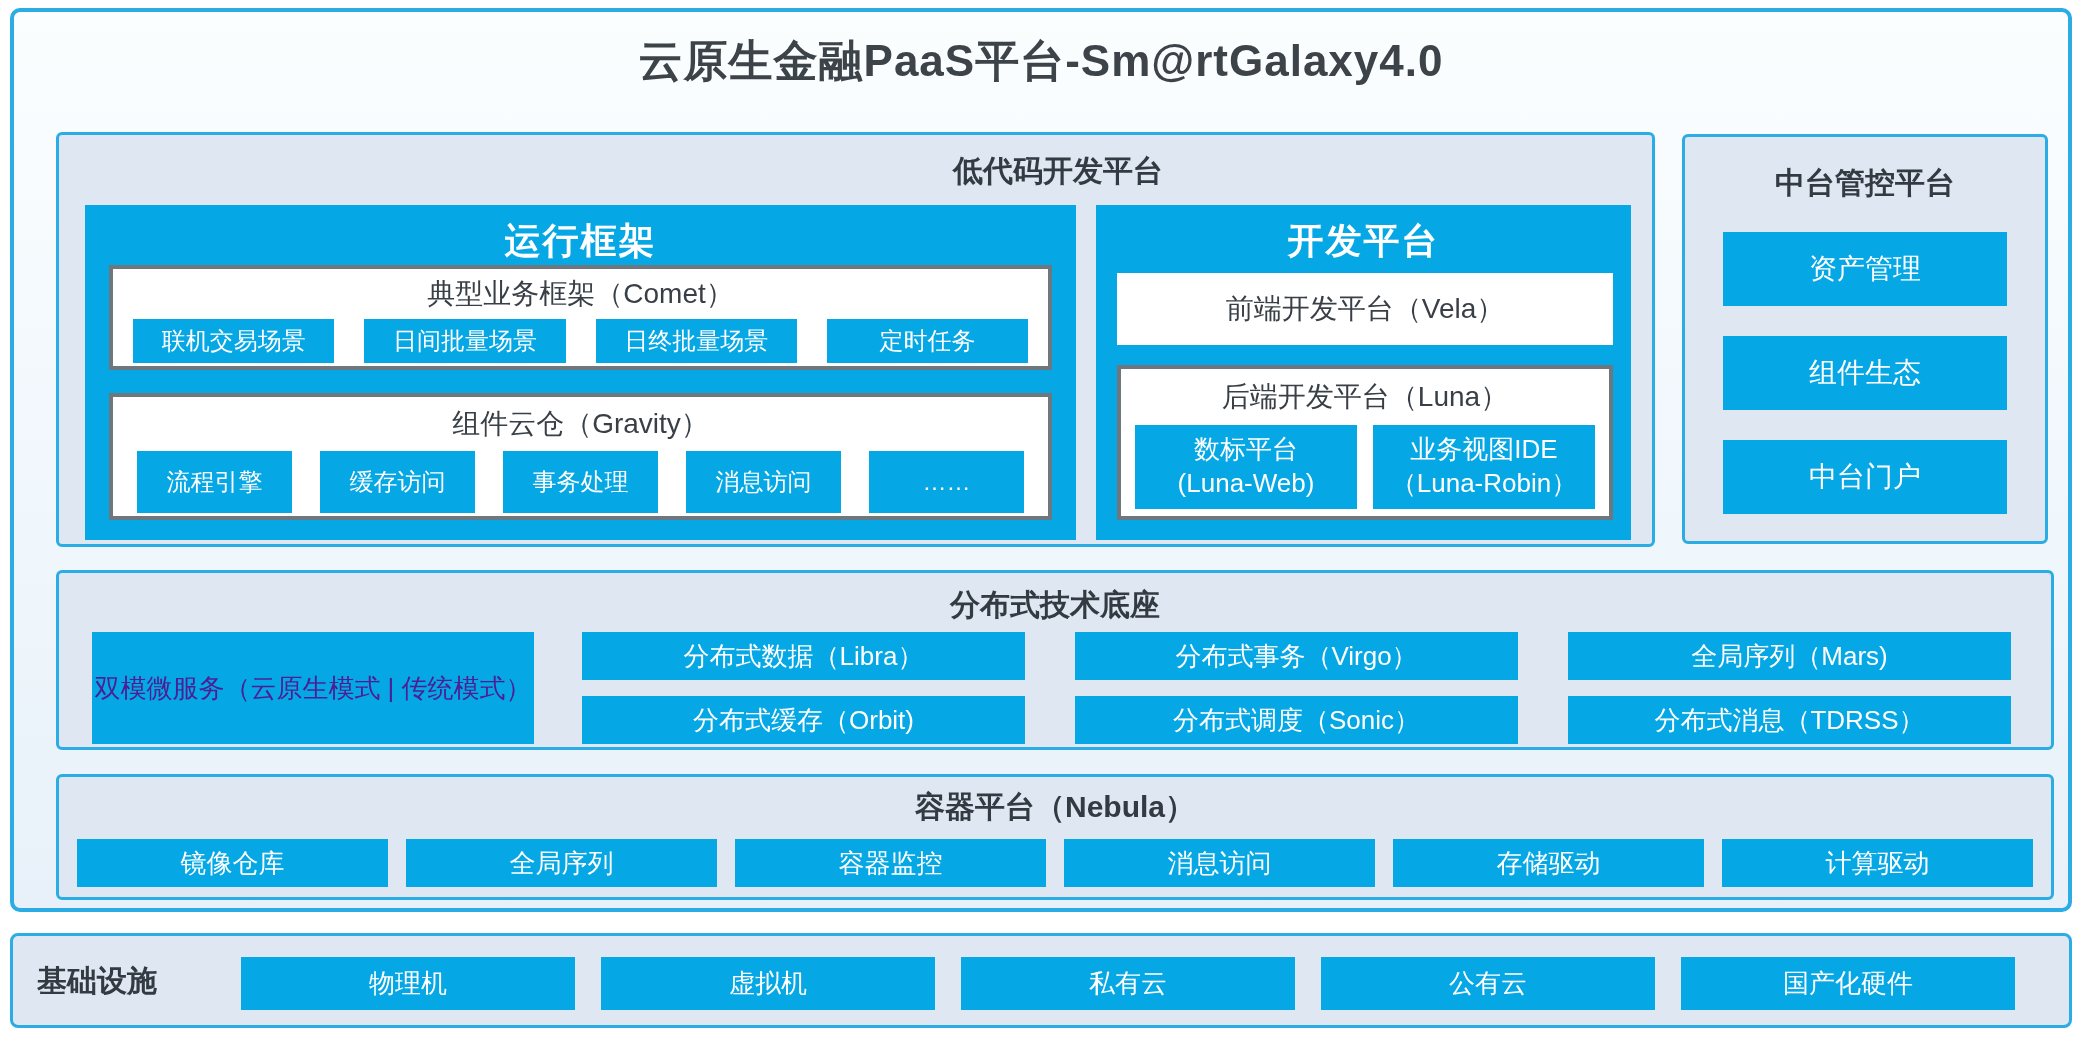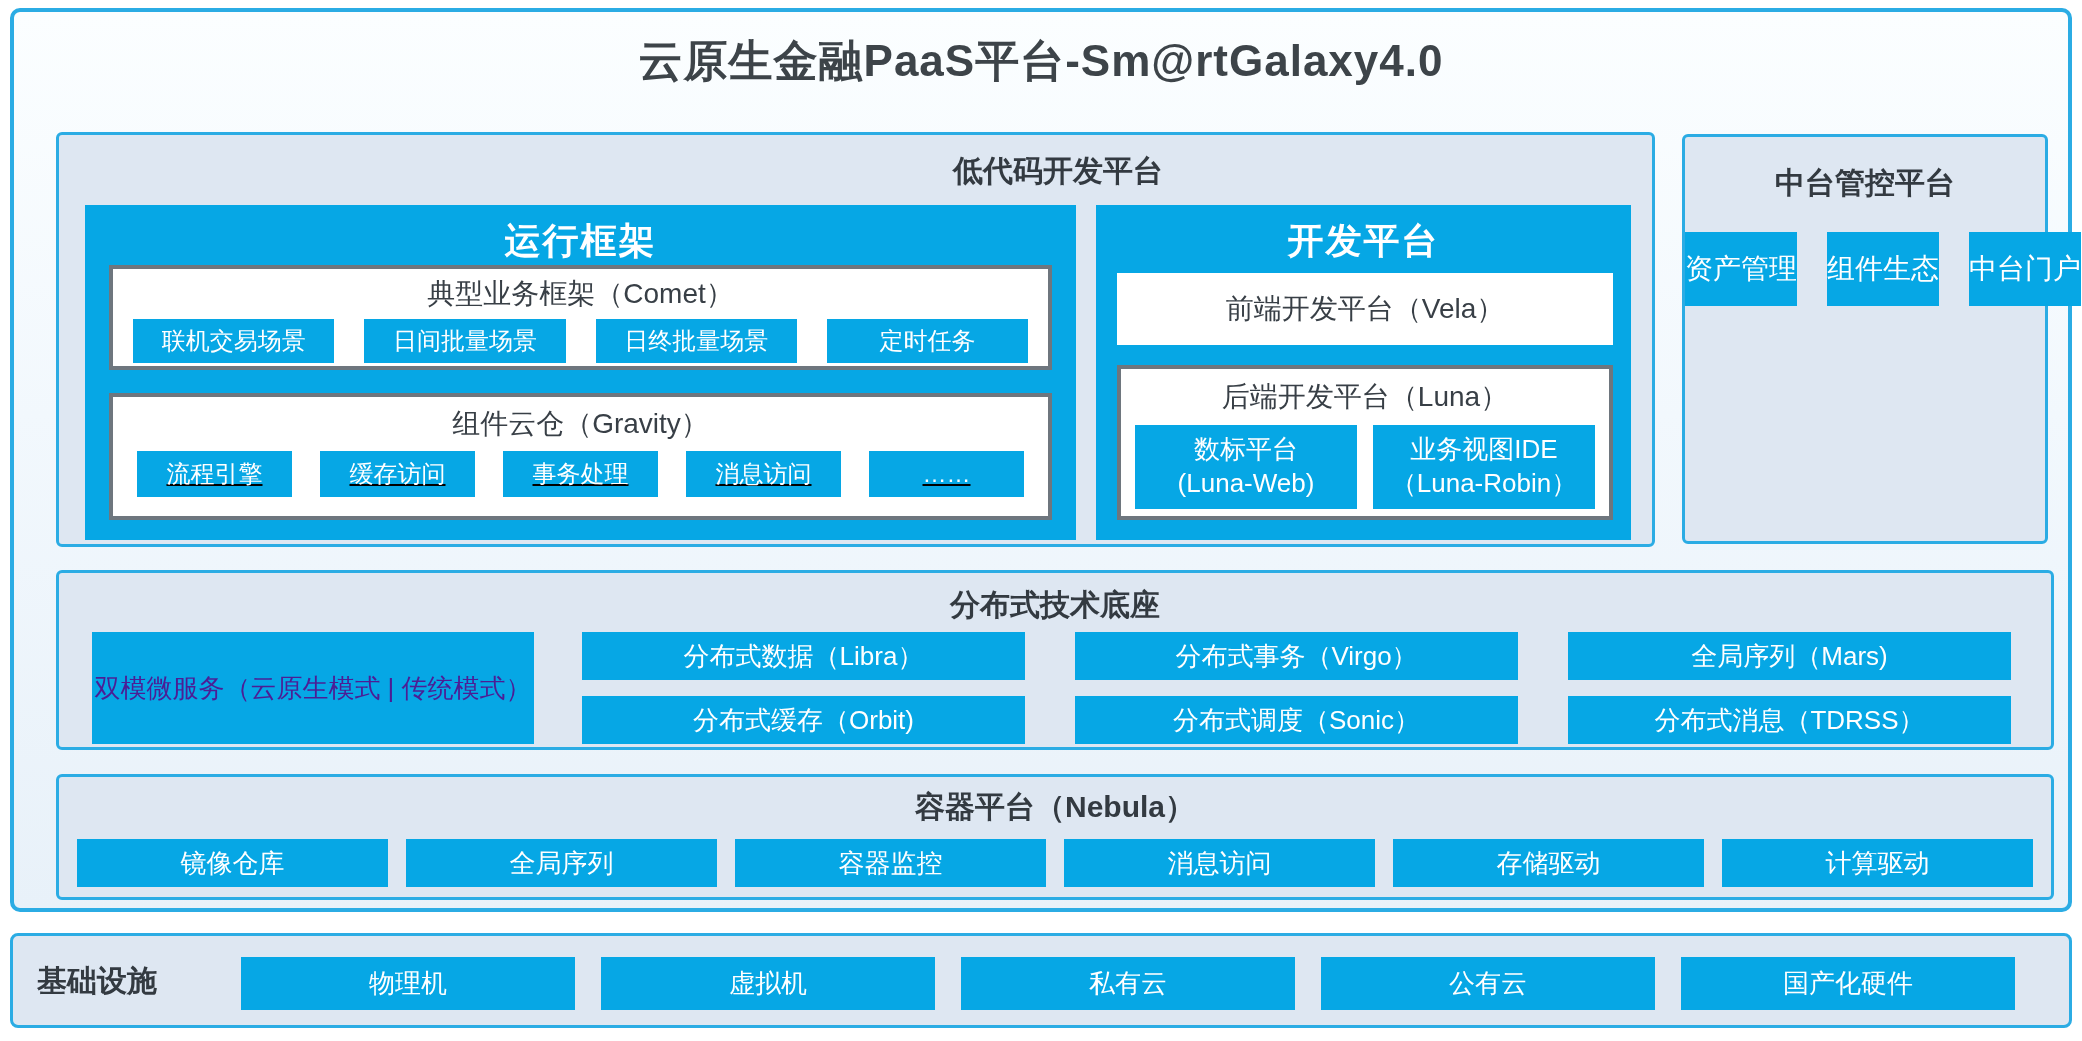--- a/index.html
+++ b/index.html
@@ -44,21 +44,21 @@
   .graybox{position:absolute;background:#ffffff;border:4px solid var(--gray-border);}
   .gbox-title{text-align:center;font-size:28px;color:var(--dark);white-space:nowrap;}
 
   .comet{left:24px;top:60px;width:943px;height:105px;}
   .comet .gbox-title{margin-top:6px;}
   .gravity{left:24px;top:188px;width:943px;height:127px;}
   .gravity .gbox-title{margin-top:8px;}
 
   .chip-row{position:absolute;display:flex;}
   .comet-row{left:20px;right:20px;top:50px;height:44px;gap:30px;}
-  .gravity-row{left:24px;right:24px;top:54px;height:46px;gap:28px;text-decoration:underline;}
+  .gravity-row{left:24px;right:24px;top:54px;height:62px;gap:28px;}
   .chip{
     flex:1;background:var(--blue);color:#ffffff;font-size:24px;
     display:flex;align-items:center;justify-content:center;white-space:nowrap;
   }
 
   .vela-box{
     position:absolute;left:21px;top:68px;width:496px;height:72px;background:#ffffff;
     display:flex;align-items:center;justify-content:center;
     font-size:28px;color:var(--dark);white-space:nowrap;
   }
@@ -66,21 +66,21 @@
   .luna .gbox-title{margin-top:9px;}
   .luna-chips{position:absolute;left:14px;right:14px;top:56px;height:84px;display:flex;gap:16px;}
   .luna-chip{
     flex:1;background:var(--blue);color:#ffffff;font-size:26px;line-height:1.3;
     display:flex;flex-direction:column;align-items:center;justify-content:center;white-space:nowrap;
   }
 
   
   .panel-mid{left:1668px;top:122px;width:366px;height:410px;}
   .panel-mid .ptitle{display:block;text-align:center;margin-top:26px;}
-  .mid-buttons{position:absolute;left:0;right:0;top:95px;display:flex;align-items:center;gap:30px;}
+  .mid-buttons{position:absolute;left:0;right:0;top:95px;display:flex;flex-direction:column;align-items:center;gap:30px;}
   .mid-btn{
     width:284px;height:74px;background:var(--blue);color:#ffffff;font-size:28px;
     display:flex;align-items:center;justify-content:center;white-space:nowrap;
   }
 
   
   .panel-dist{left:42px;top:558px;width:1998px;height:180px;}
   .panel-dist .ptitle{display:block;text-align:center;margin-top:12px;}
   .dist-row{position:absolute;left:33px;right:40px;top:59px;height:112px;display:flex;gap:48px;}
   .dual-box{

